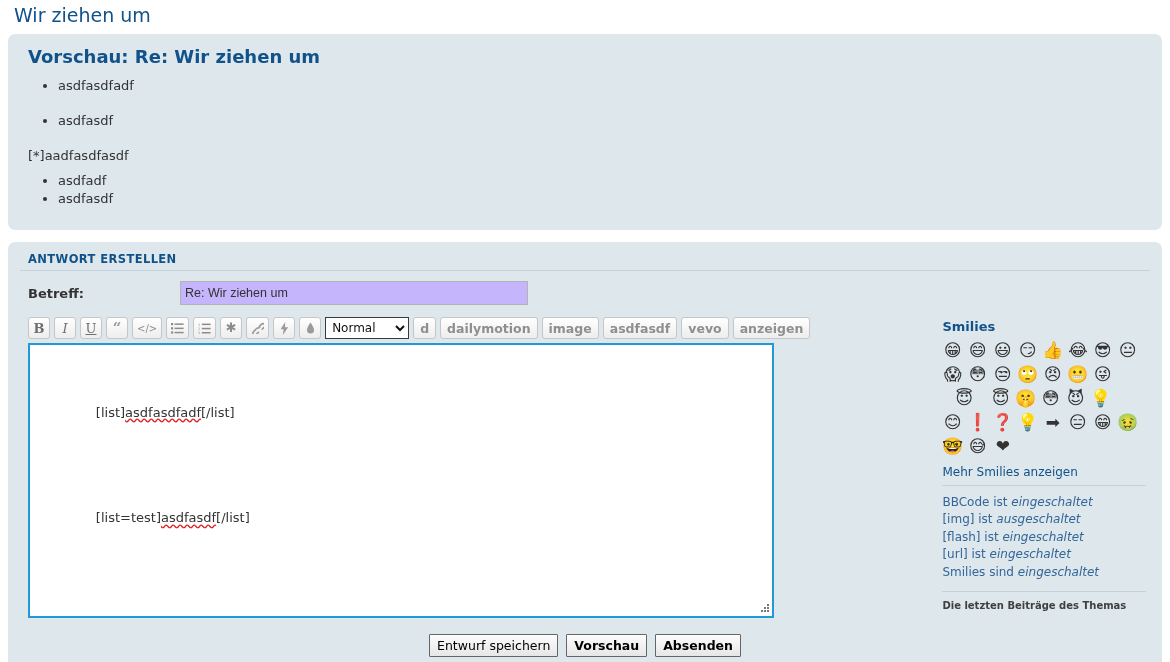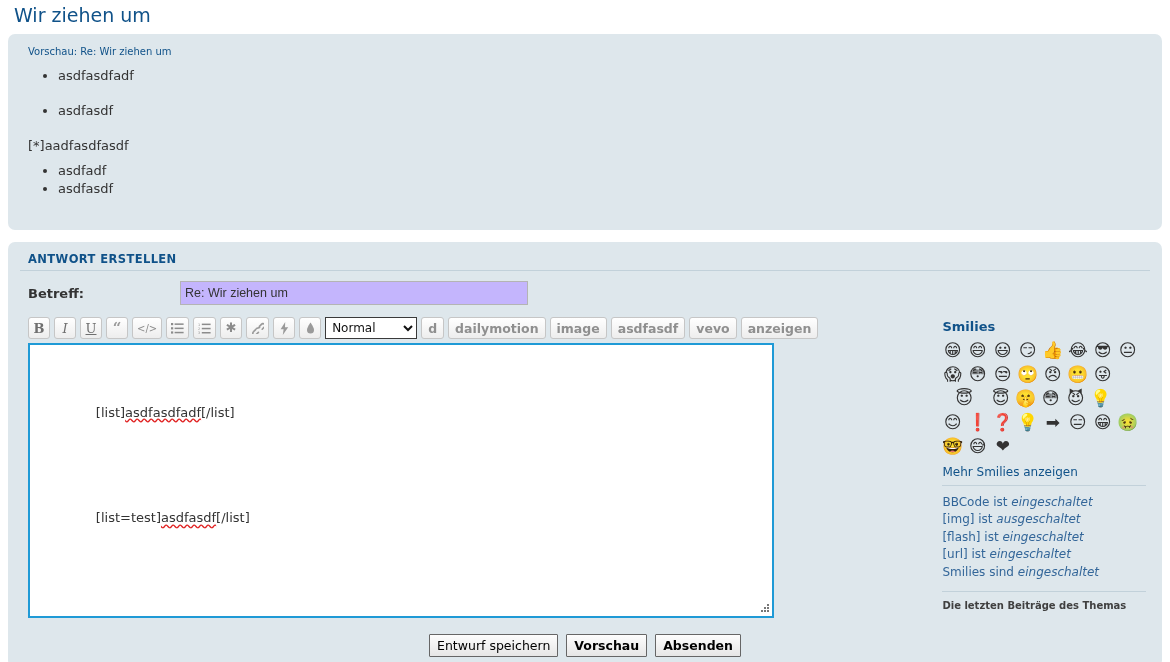--- a/index.html
+++ b/index.html
@@ -29,22 +29,22 @@
     margin:0 8px;
     padding:10px 12px 12px 12px;
   }
   .panel.preview{
     margin-top:2px;
     padding-bottom:14px;
     min-height:172px;
   }
   .preview-title{
     color:#105289;
-    font-weight:normal;
-    font-size:10px;
+    font-weight:bold;
+    font-size:18px;
     margin:2px 0 10px 8px;
   }
   .preview-body{font-size:13px;color:#333;}
   .preview-body ul{
     margin:6px 0 6px 0;
     padding-left:38px;
     list-style:disc;
   }
   .preview-body ul li{margin:0;padding:0;line-height:1.45;}
   .preview-body ul.spaced li{margin-bottom:16px;}
@@ -114,21 +114,21 @@
   }
   .tsel{
     height:22px;
     border:1px solid #3a3a3a;
     background:#ffffff;
     font-family:"DejaVu Sans","Liberation Sans",sans-serif;
     font-size:12px;
     color:#111;
     padding:1px 2px;
     box-sizing:border-box;
-    width:92px;
+    width:84px;
     cursor:pointer;
   }
 
   
   .ta-shell{
     position:relative;
     margin-left:8px;
     width:746px;height:275px;
     border:2px solid #1f9ad6;
     background:#ffffff;

